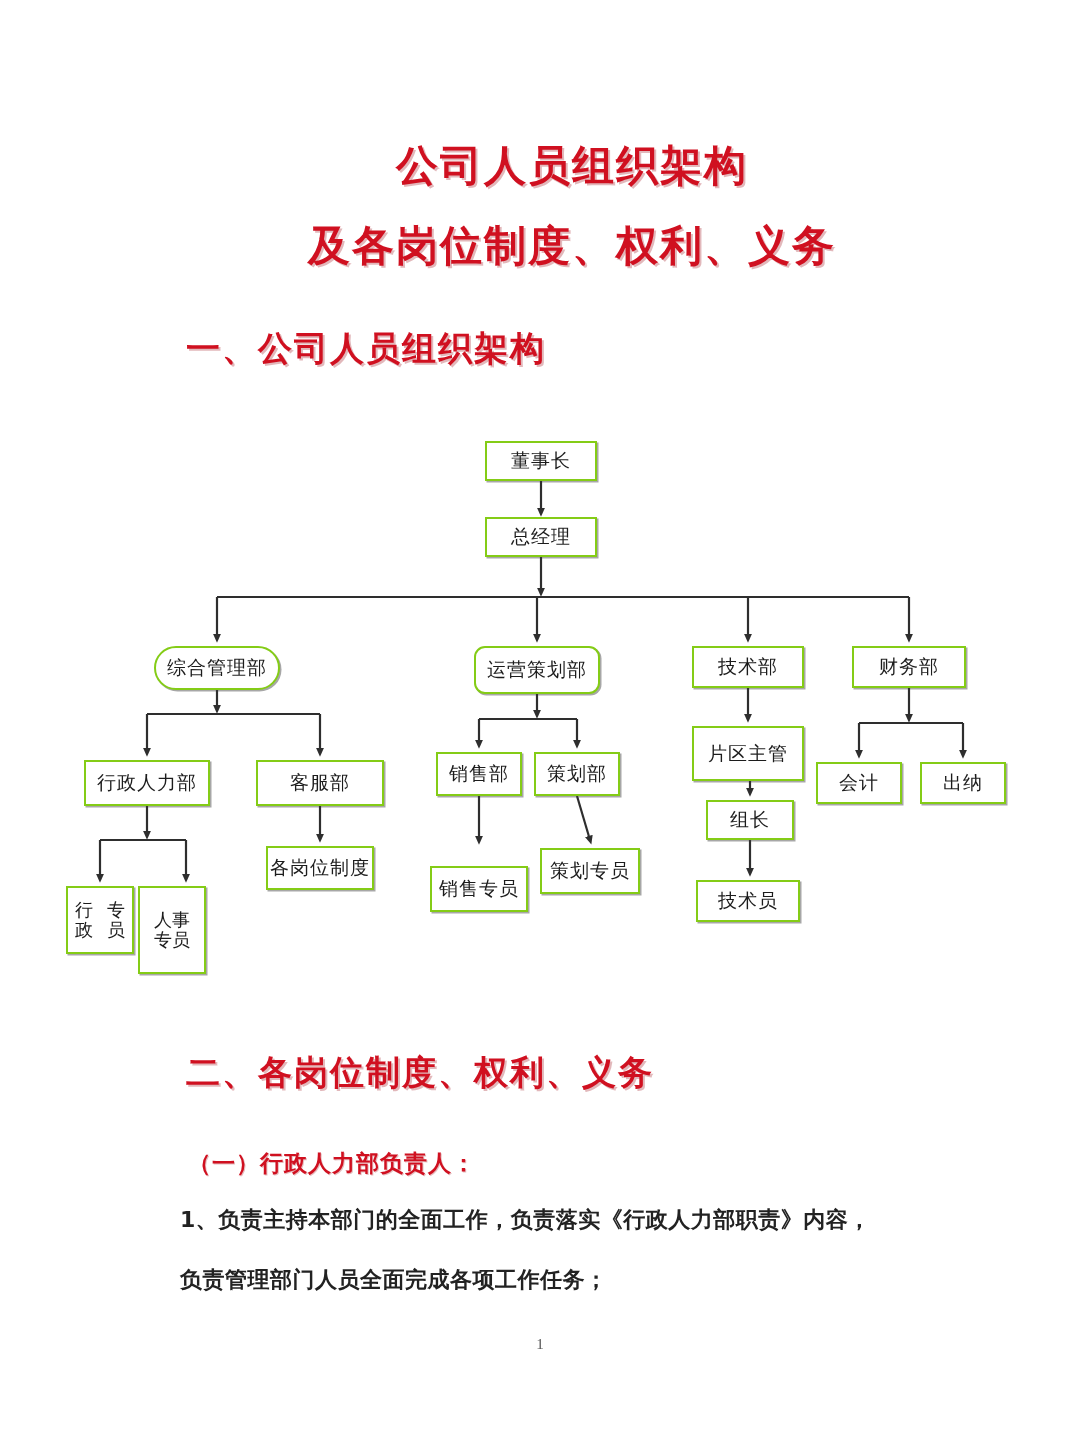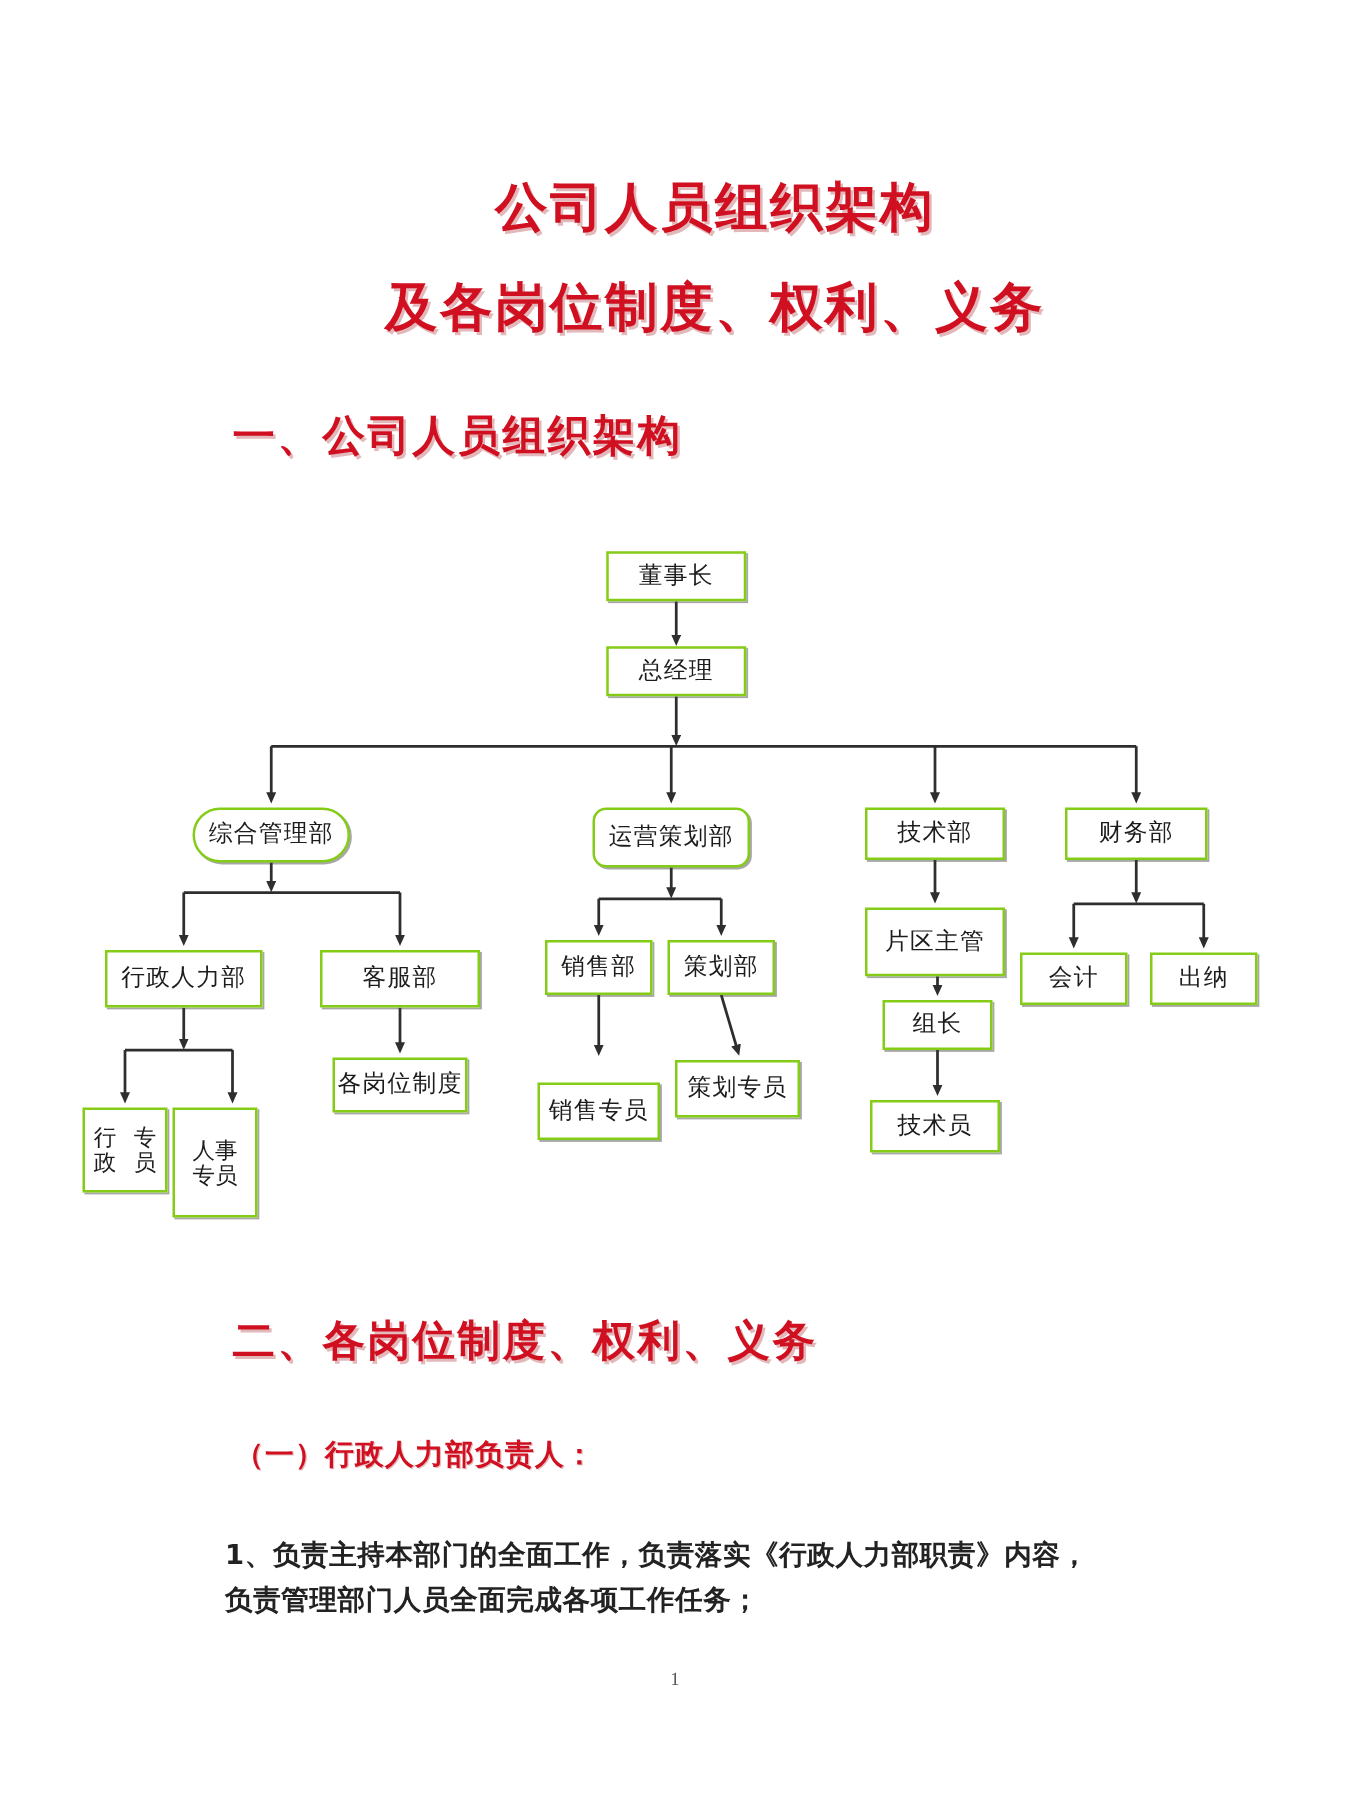--- a/index.html
+++ b/index.html
@@ -58,21 +58,21 @@
 
   .body-line {
     position: absolute;
     left: 180px;
     font-size: 22px;
     font-weight: bold;
     color: #222222;
     letter-spacing: 0.5px;
     font-family: "DejaVu Sans", "Liberation Sans", sans-serif;
   }
-  #body-line-1 { top: 1205px; margin-top: 24px; }
+  #body-line-1 { top: 1205px; }
   #body-line-2 { top: 1265px; }
 
   .page-number {
     position: absolute;
     left: 0;
     width: 1080px;
     top: 1336px;
     text-align: center;
     font-size: 15px;
     color: #555;

